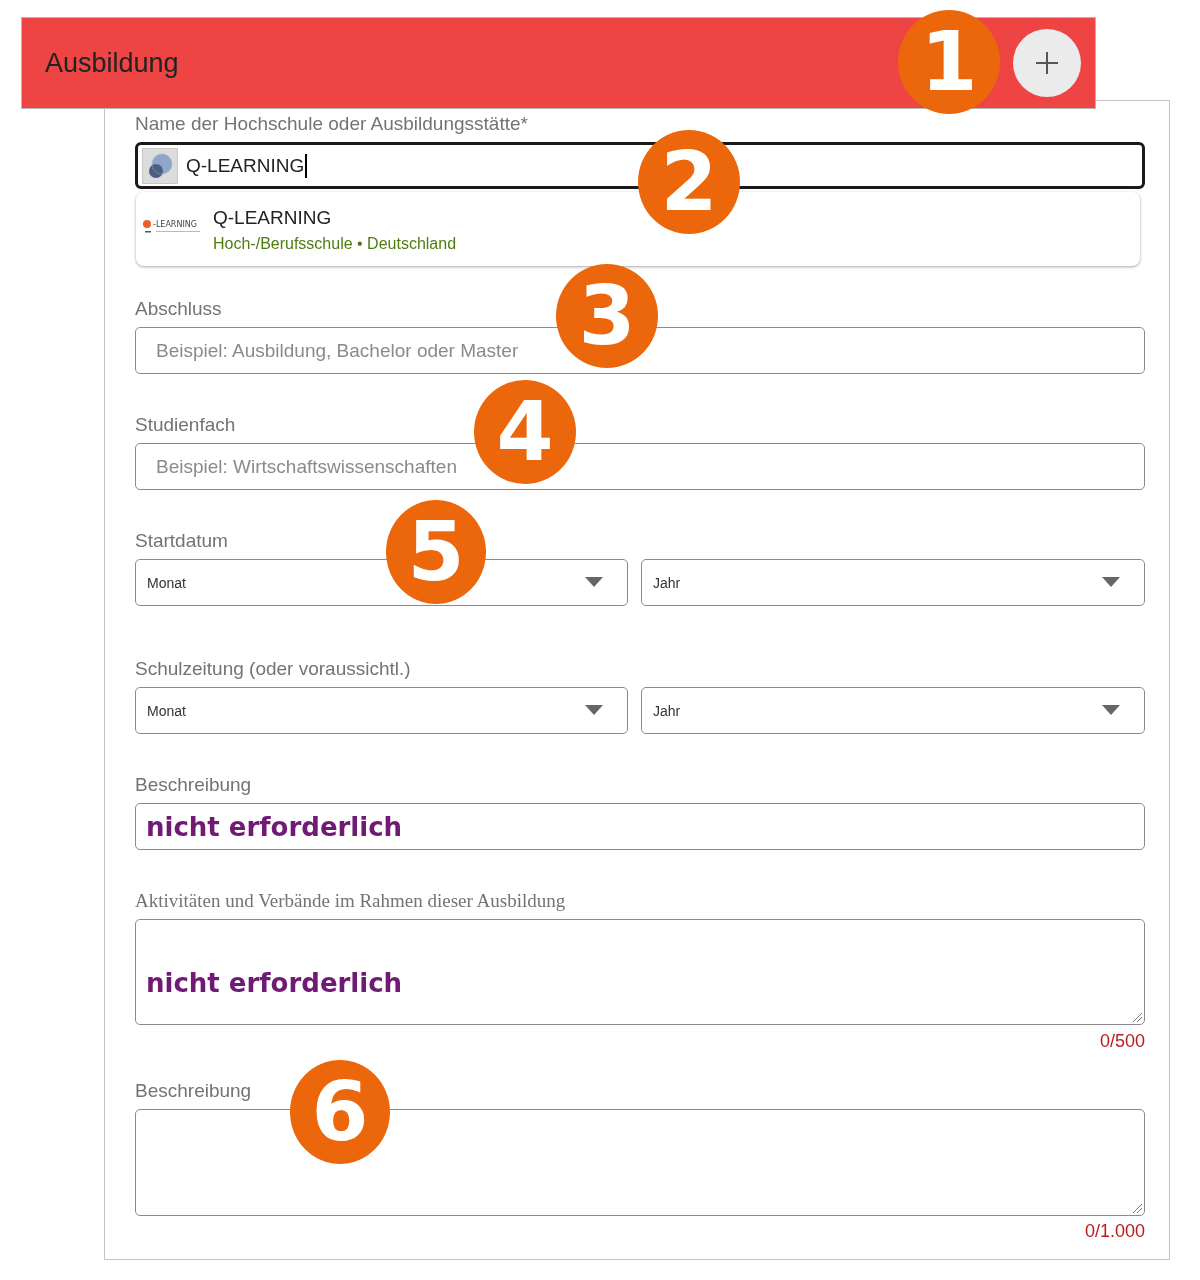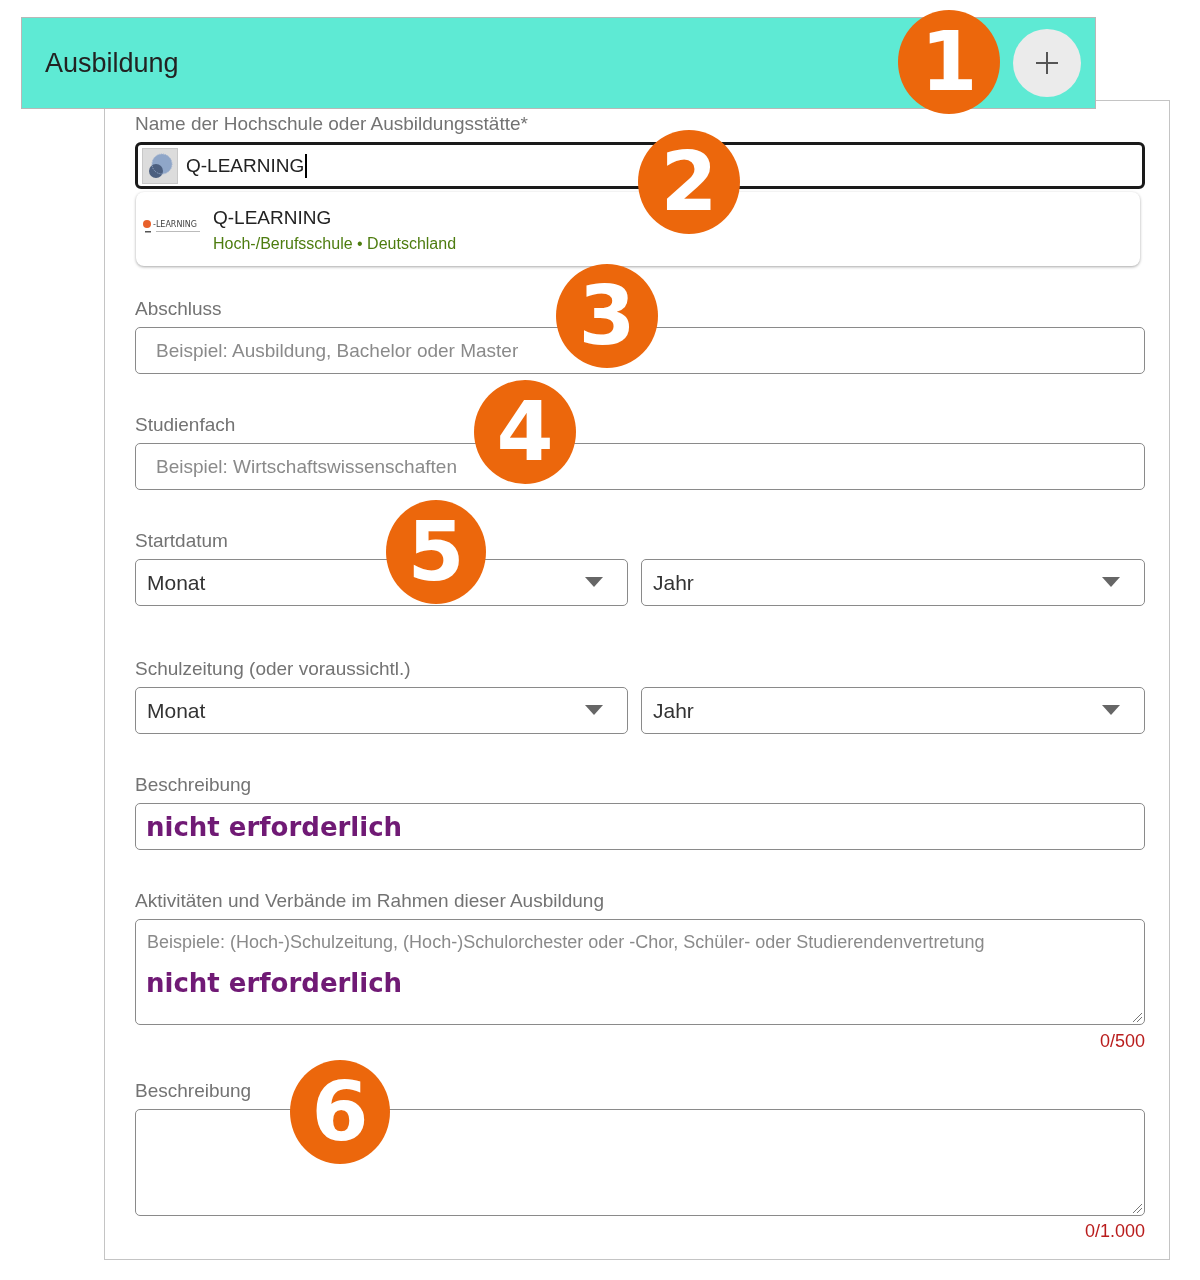--- a/index.html
+++ b/index.html
@@ -1,21 +1,21 @@
 <!DOCTYPE html>
 <html><head>
 <meta charset="utf-8">
 <style>
   * { box-sizing: border-box; margin: 0; padding: 0; }
   html, body { width: 1200px; height: 1280px; background: #ffffff; overflow: hidden; }
   body { position: relative; font-family: "Liberation Sans", "DejaVu Sans", sans-serif; color: #333; }
 
   .header-card {
     position: absolute; left: 21px; top: 17px; width: 1075px; height: 92px;
-    border: 1px solid #b8b8b8; background: #5eead4; z-index: 2;
+    border: 1px solid #b8b8b8; background: #ef4444; z-index: 2;
   }
   .header-title {
     position: absolute; left: 23px; top: 30px; font-size: 27px; color: #222;
   }
   .add-button {
     position: absolute; left: 991px; top: 11px; width: 68px; height: 68px;
     border-radius: 50%; background: #ebebeb; border: none;
     display: flex; align-items: center; justify-content: center; cursor: pointer;
   }
   .add-button svg { width: 26px; height: 26px; }
@@ -53,21 +53,21 @@
   .dropdown-name {
     position: absolute; left: 77px; top: 15px; font-size: 19px; color: #222;
   }
   .dropdown-sub {
     position: absolute; left: 77px; top: 43px; font-size: 16px; color: #4d7c0f;
   }
 
   .select {
     position: absolute; height: 47px; border: 1.5px solid #8a8a8a; border-radius: 5px;
     background: #fff; z-index: 3; display: flex; align-items: center; padding-left: 11px;
-    font-size: 21px; color: #333; cursor: pointer;
+    font-size: 14px; color: #333; cursor: pointer;
   }
   .select .arrow {
     position: absolute; right: 24px; top: 17px; width: 0; height: 0;
     border-left: 9px solid transparent; border-right: 9px solid transparent;
     border-top: 10px solid #666;
   }
 
   .required-note {
     font-family: "DejaVu Sans", sans-serif; font-weight: bold; color: #701a75; font-size: 26px;
   }
@@ -159,23 +159,22 @@
 <div class="select" style="left:641px; top:687px; width:504px;">
   <span>Jahr</span>
   <span class="arrow"></span>
 </div>
 
 <div class="label" style="top:774px;">Beschreibung</div>
 <div class="input" style="top:803px; padding-left:10px;">
   <span class="required-note">nicht erforderlich</span>
 </div>
 
-<div class="label" style="top:890px;">Aktivitäten und Verbände im Rahmen dieser Ausbildung</div>
+<div class="label" style="top:890px;font-family:Liberation Serif, serif;">Aktivitäten und Verbände im Rahmen dieser Ausbildung</div>
 <div class="textarea" style="top:919px; height:106px;">
-  <div style="position:absolute; left:11px; top:12px; font-size:18px; color:#8a8a8a;">Beispiele: (Hoch-)Schulzeitung, (Hoch-)Schulorchester oder -Chor, Schüler- oder Studierendenvertretung</div>
   <div class="required-note" style="position:absolute; left:10px; top:48px;">nicht erforderlich</div>
   <svg class="resize-handle" viewBox="0 0 12 12">
     <line x1="11" y1="2" x2="2" y2="11" stroke="#777" stroke-width="1"></line>
     <line x1="11" y1="6" x2="6" y2="11" stroke="#777" stroke-width="1"></line>
   </svg>
 </div>
 <div class="counter" style="top:1031px;">0/500</div>
 
 <div class="label" style="top:1080px;">Beschreibung</div>
 <div class="textarea" style="top:1109px; height:107px;">

